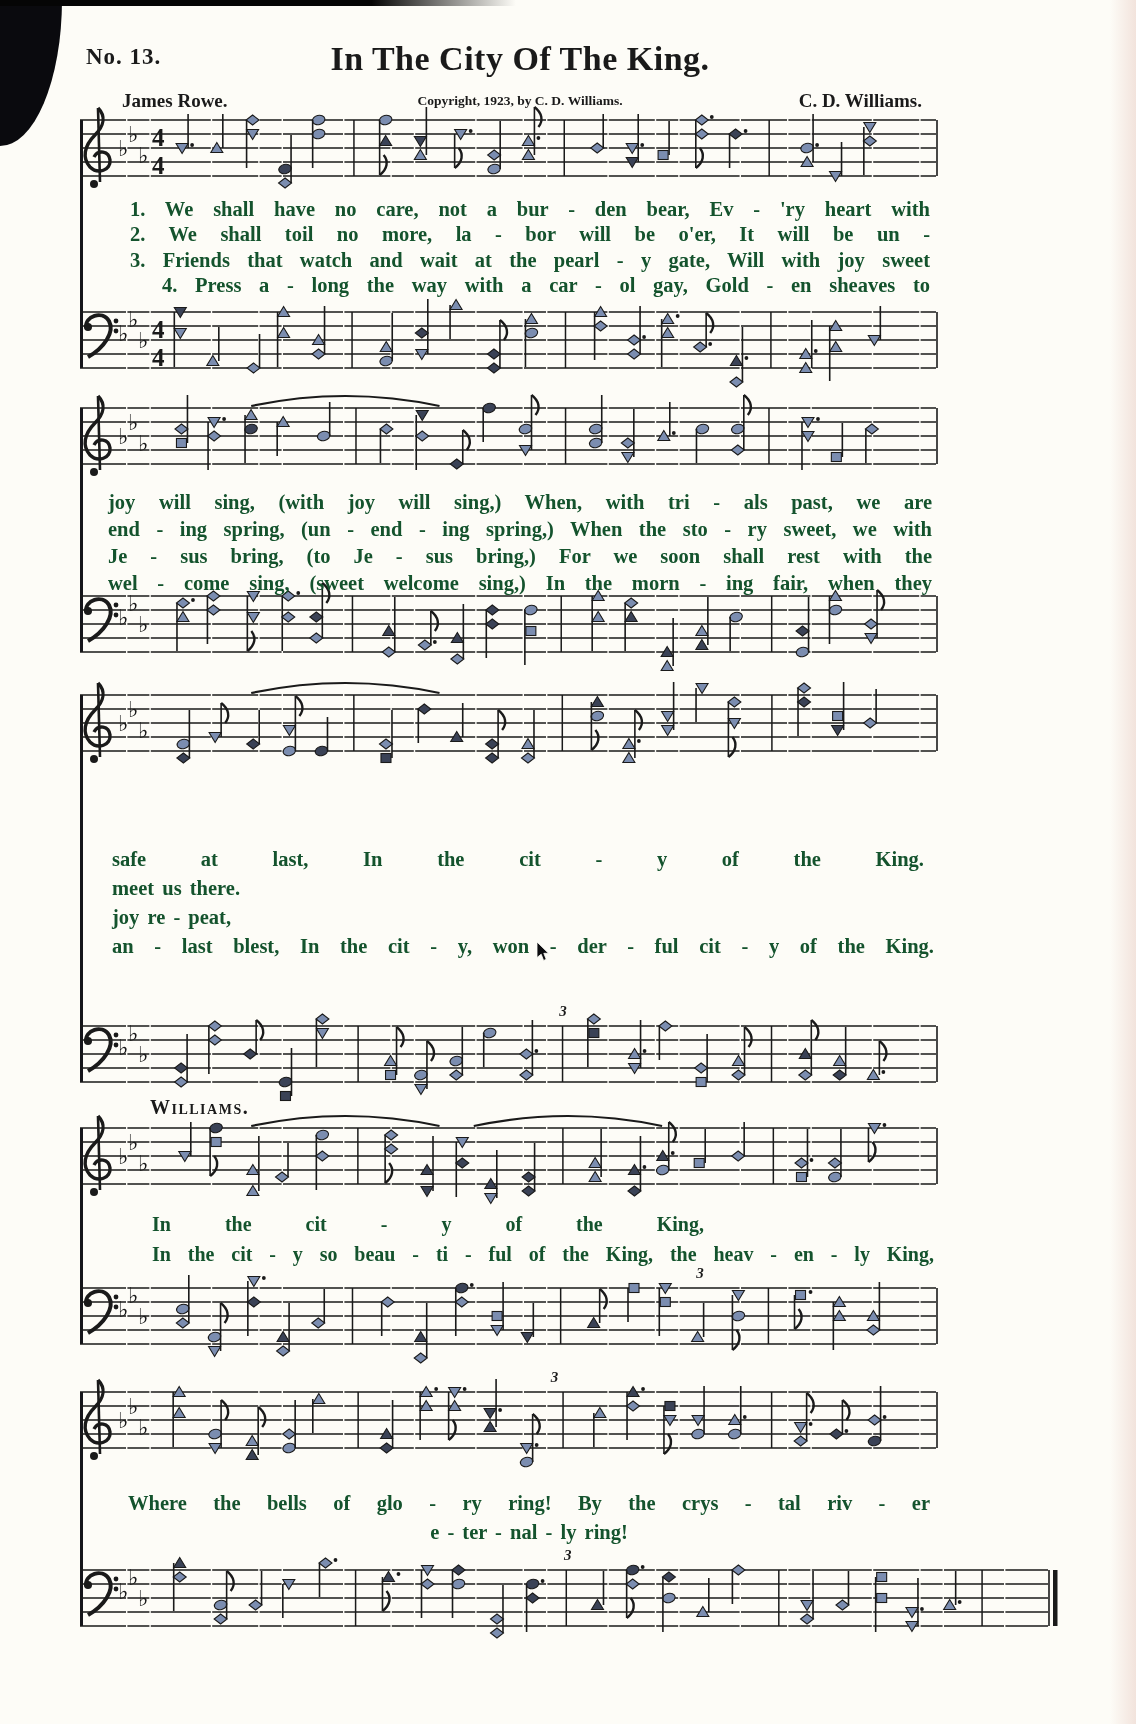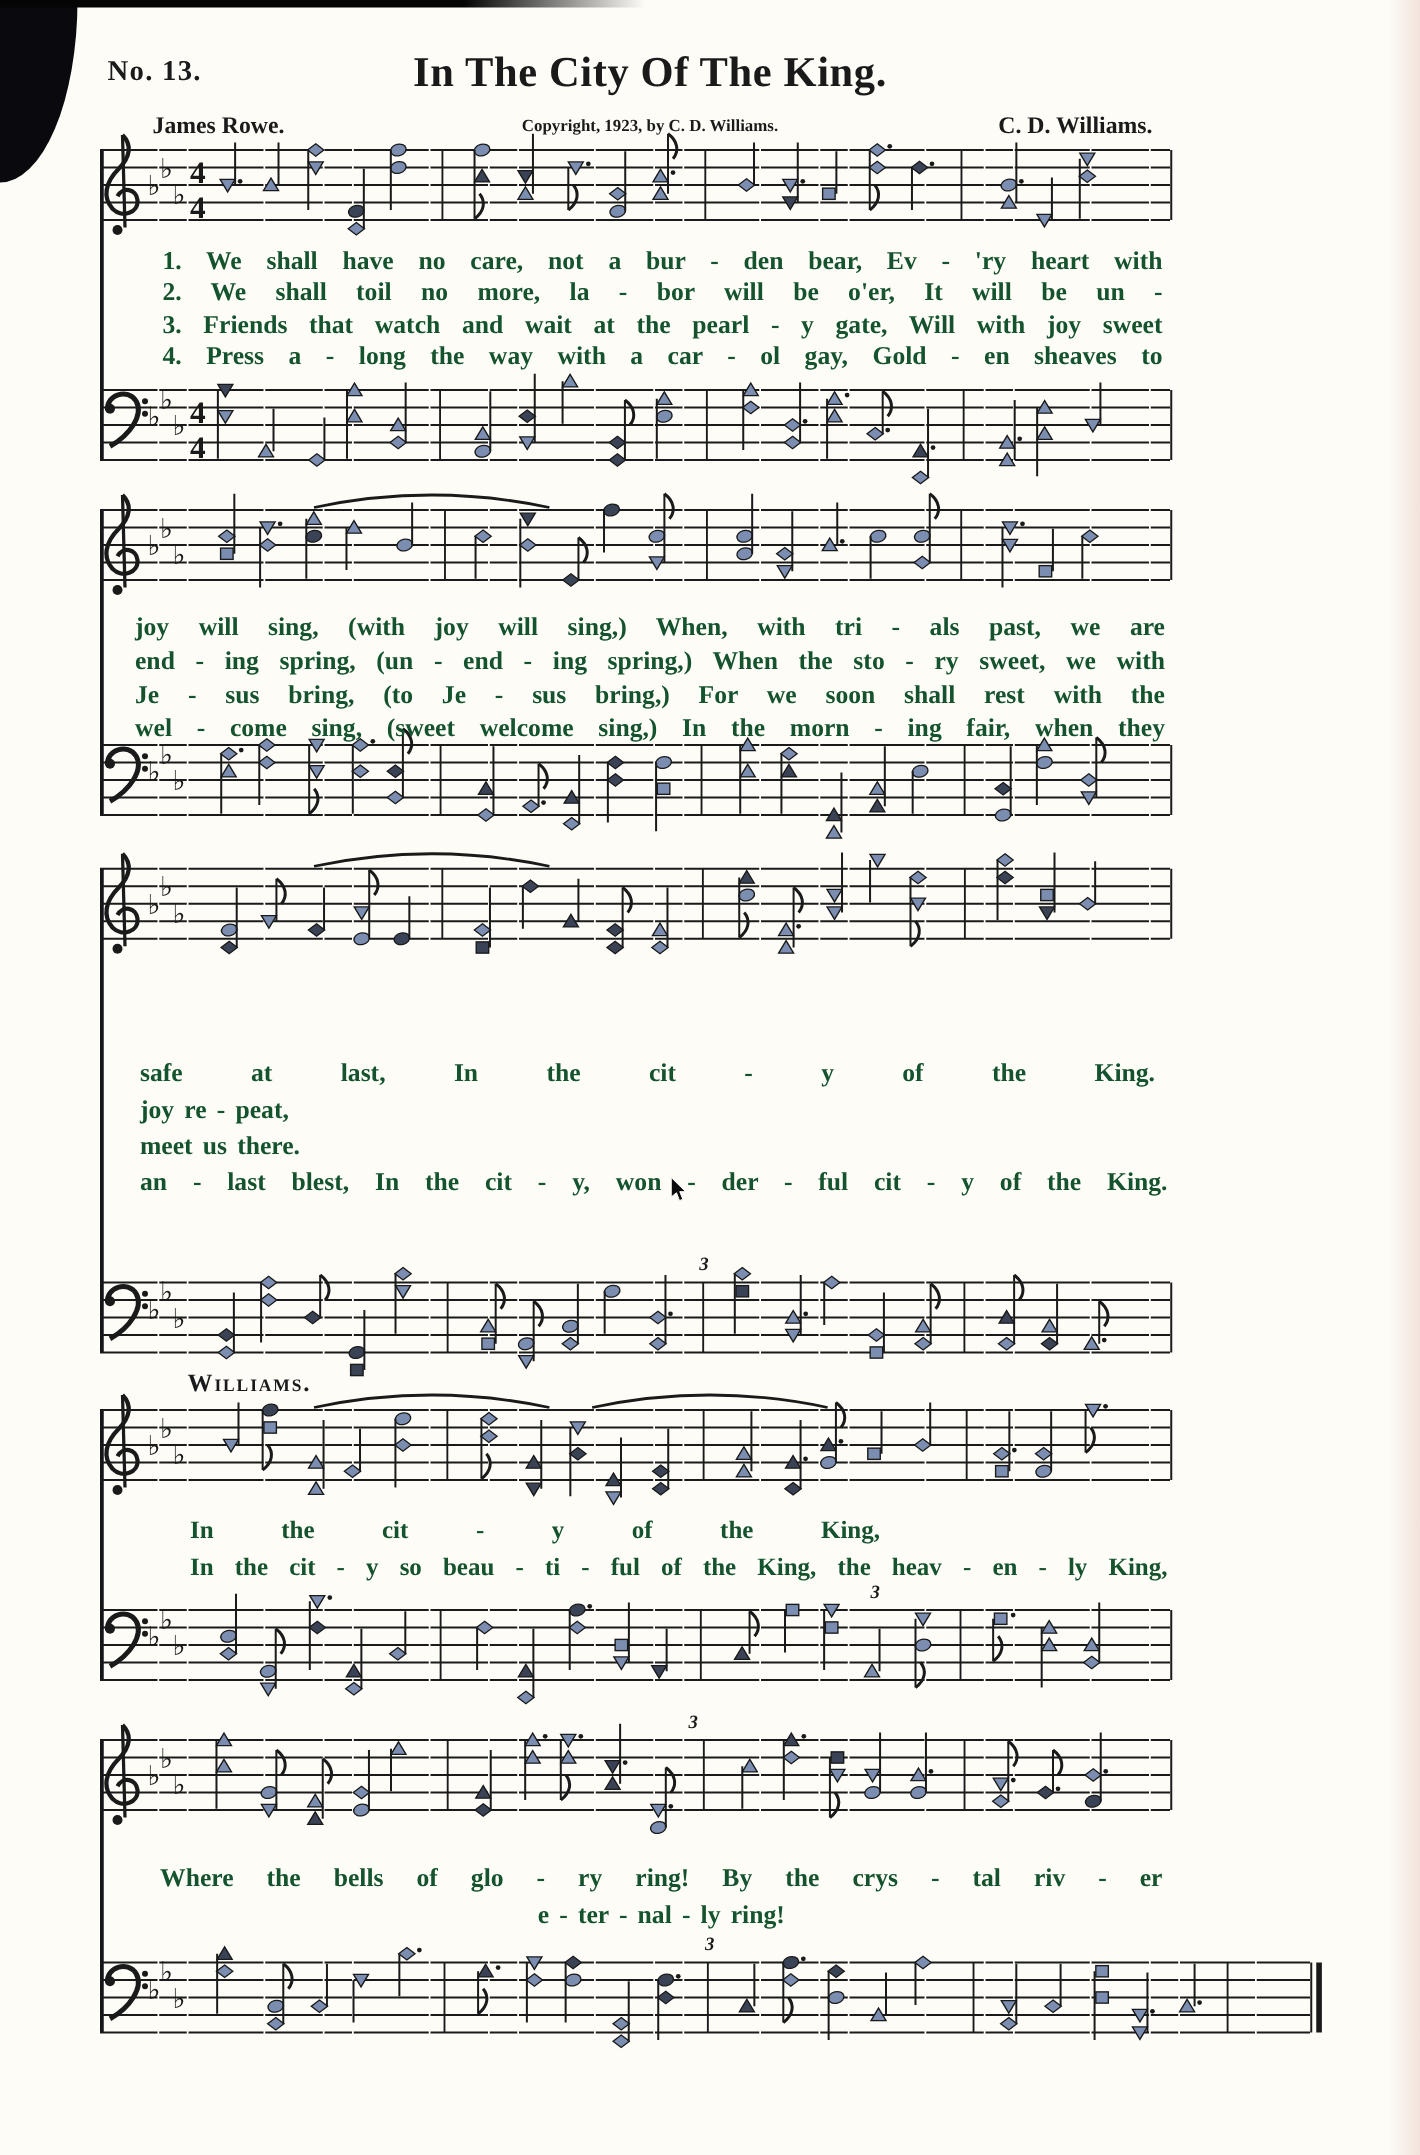--- a/index.html
+++ b/index.html
@@ -816,32 +816,32 @@
         <rect x="973" y="46" width="4.5" height="56" fill="#1a1a1a"></rect>
         <text x="484" y="36" font-size="15" fill="#1a1a1a" font-style="italic" font-weight="bold" font-family="&quot;Liberation Serif&quot;,serif">3</text>
       </svg></div>
 
   <div class="refrain-label">Williams.</div>
 
   <div class="lyric-block" style="left:130px;top:197px;width:800px;font-size:20.5px;line-height:25.4px">
       <div class="lyric-line" style="text-align: justify; text-align-last: justify;">1. We shall have no care, not a bur - den bear, Ev - 'ry heart with</div>
       <div class="lyric-line" style="text-align: justify; text-align-last: justify;">2. We shall toil no more, la - bor will be o'er, It will be un -</div>
       <div class="lyric-line" style="text-align: justify; text-align-last: justify;">3. Friends that watch and wait at the pearl - y gate, Will with joy sweet</div>
-      <div class="lyric-line" style="text-align: justify; text-align-last: justify;">4. Press a - long the way with a car - ol gay, Gold - en sheaves to</div>
+      <div class="lyric-line" style="text-align: justify; text-align-last: justify; margin-left: 32px;">4. Press a - long the way with a car - ol gay, Gold - en sheaves to</div>
     </div>
   <div class="lyric-block" style="left:108px;top:489px;width:824px;font-size:20.5px;line-height:27px">
       <div class="lyric-line" style="text-align: justify; text-align-last: justify;">joy will sing, (with joy will sing,) When, with tri - als past, we are</div>
       <div class="lyric-line" style="text-align: justify; text-align-last: justify;">end - ing spring, (un - end - ing spring,) When the sto - ry sweet, we with</div>
       <div class="lyric-line" style="text-align: justify; text-align-last: justify;">Je - sus bring, (to Je - sus bring,) For we soon shall rest with the</div>
       <div class="lyric-line" style="text-align: justify; text-align-last: justify;">wel - come sing, (sweet welcome sing,) In the morn - ing fair, when they</div>
     </div>
   <div class="lyric-block" style="left:112px;top:845px;width:822px;font-size:20.5px;line-height:29px">
       <div class="lyric-line" style="text-align: justify; text-align-last: justify; width: 812px;">safe at last, In the cit - y of the King.</div>
+      <div class="lyric-line" style="text-align: left;">meet us there.</div>
       <div class="lyric-line" style="text-align: left;">joy re - peat,</div>
-      <div class="lyric-line" style="text-align: left;">meet us there.</div>
       <div class="lyric-line" style="text-align: justify; text-align-last: justify; width: 822px;">an - last blest, In the cit - y, won - der - ful cit - y of the King.</div>
     </div>
   <div class="lyric-block" style="left:152px;top:1209px;width:782px;font-size:20px;line-height:30px">
       <div class="lyric-line" style="text-align: justify; text-align-last: justify; width: 552px;">In the cit - y of the King,</div>
       <div class="lyric-line" style="text-align: justify; text-align-last: justify;">In the cit - y so beau - ti - ful of the King, the heav - en - ly King,</div>
     </div>
   <div class="lyric-block" style="left:128px;top:1489px;width:802px;font-size:20.5px;line-height:29px">
       <div class="lyric-line" style="text-align: justify; text-align-last: justify;">Where the bells of glo - ry ring! By the crys - tal riv - er</div>
       <div class="lyric-line" style="text-align: center;">e - ter - nal - ly ring!</div>
     </div>

